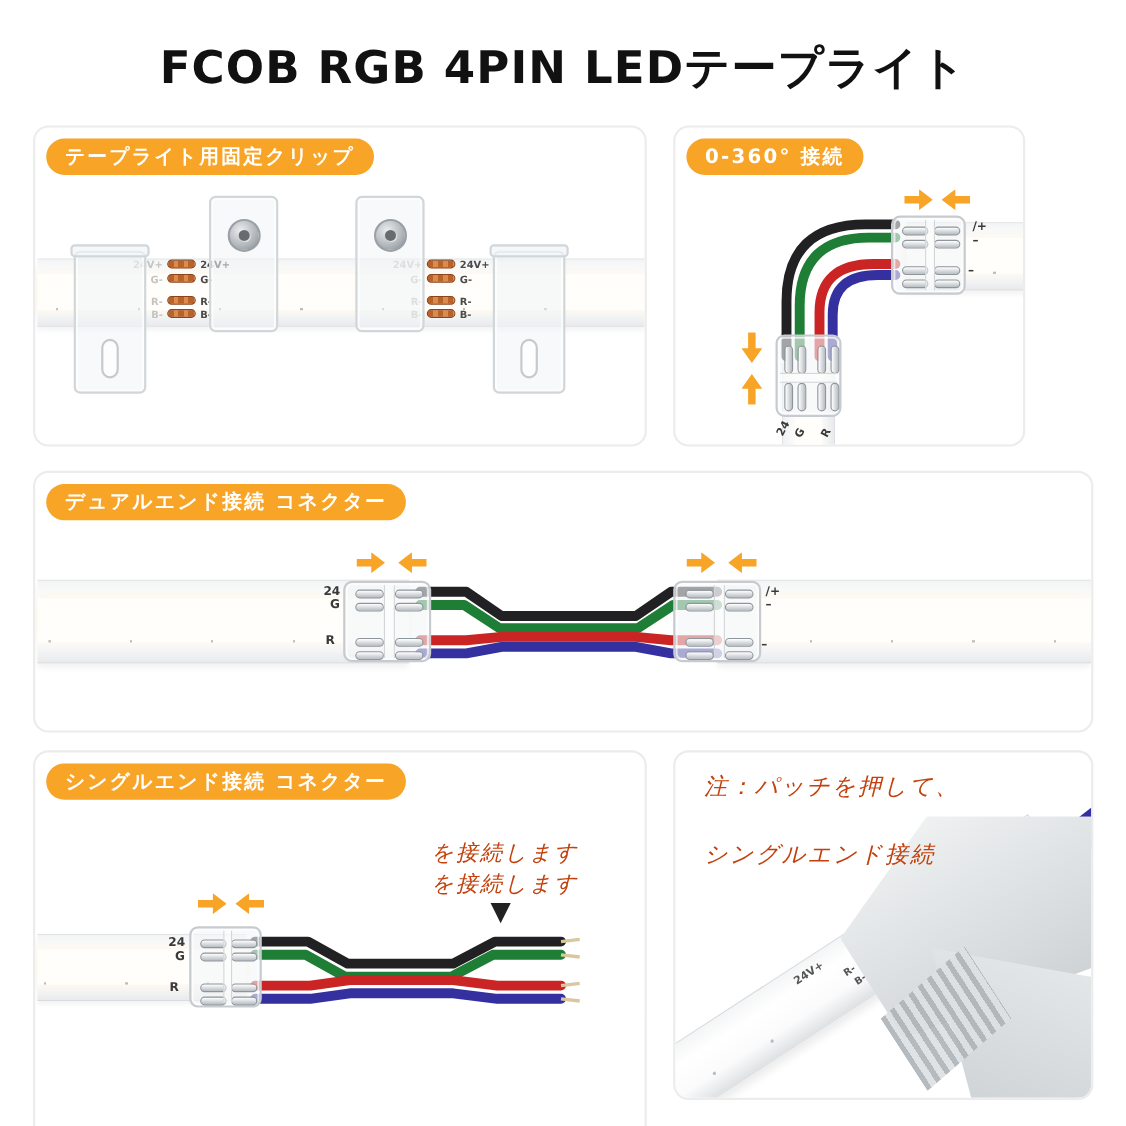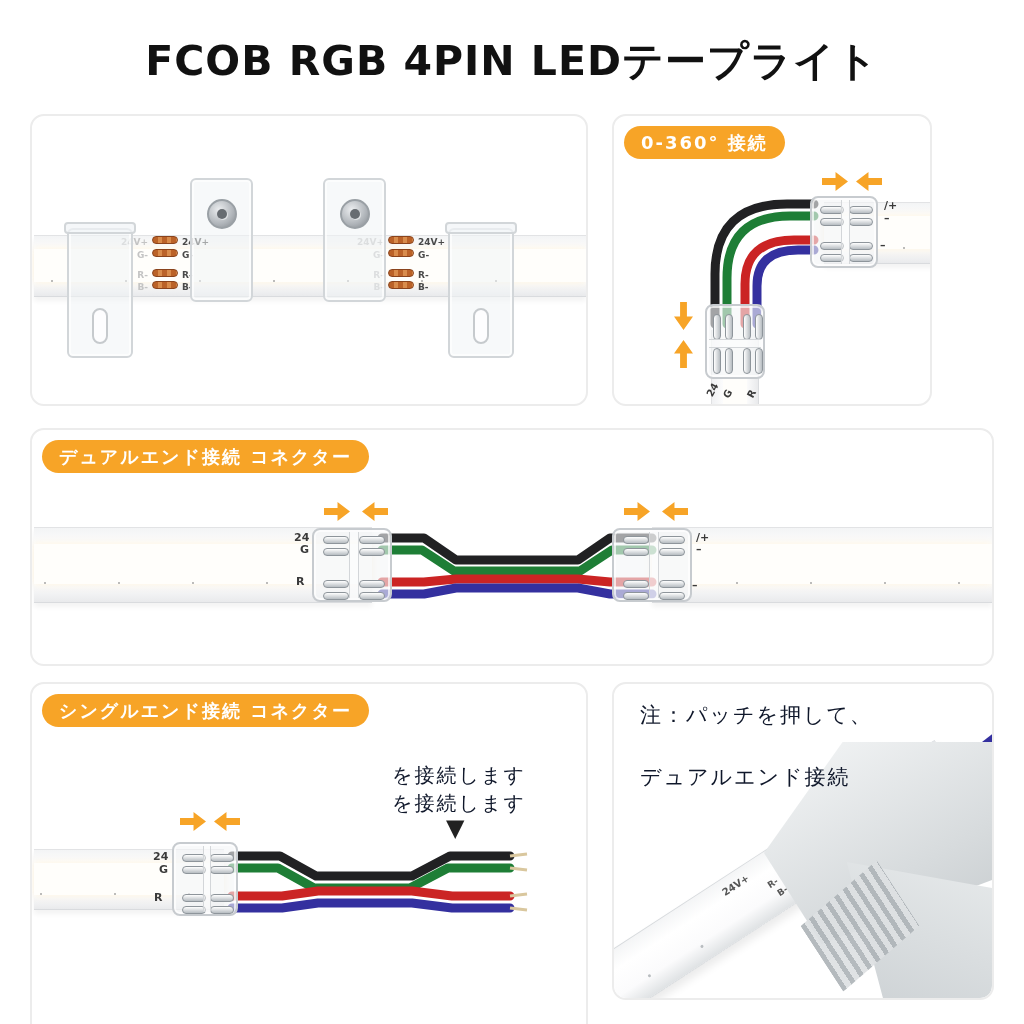--- a/index.html
+++ b/index.html
@@ -55,22 +55,22 @@
        border:1px solid #8a431c;}
   .padlbl{position:absolute;font-size:9px;font-weight:bold;color:#4a4a4a;line-height:10px;white-space:nowrap;}
   .padlbl.faint{color:#c4c4c4;width:40px;text-align:right;}
   .pinlbl{position:absolute;font-size:11px;font-weight:bold;color:#3a3a3a;line-height:12px;white-space:nowrap;}
   
   .arr{position:absolute;background:var(--accent,#F7A427);}
   .arr-r{width:26px;height:19px;clip-path:polygon(0 32%,52% 32%,52% 0,100% 50%,52% 100%,52% 68%,0 68%);}
   .arr-l{width:26px;height:19px;clip-path:polygon(100% 32%,48% 32%,48% 0,0 50%,48% 100%,48% 68%,100% 68%);}
   .arr-d{width:19px;height:28px;clip-path:polygon(32% 0,68% 0,68% 52%,100% 52%,50% 100%,0 52%,32% 52%);}
   .arr-u{width:19px;height:28px;clip-path:polygon(50% 0,100% 48%,68% 48%,68% 100%,32% 100%,32% 48%,0 48%);}
-  .jnote{position:absolute;font-family:"DejaVu Serif","Liberation Serif",serif;color:#0f172a;
-         font-size:21px;line-height:31px;letter-spacing:2px;white-space:pre;}
+  .jnote{position:absolute;font-family:"DejaVu Serif","Liberation Serif",serif;color:#c2410c;
+         font-size:21px;line-height:31px;letter-spacing:2px;white-space:pre;font-style:italic;}
   .tri{position:absolute;font-size:24px;color:#222;line-height:24px;}
   .wires{position:absolute;left:0;top:0;pointer-events:none;}
   
   .scene{position:absolute;left:0;top:0;right:0;bottom:0;overflow:hidden;border-radius:12px;}
   .strip5{position:absolute;left:-40px;top:296px;width:450px;height:62px;
           transform:rotate(-33deg);transform-origin:left center;
           background:linear-gradient(#f4f5f6,#ffffff 30%,#fbfbfc 70%,#dfe2e4);
           border:1px solid #d8dbde;box-sizing:border-box;box-shadow:0 6px 8px rgba(0,0,0,.08);}
   .dot{position:absolute;width:3px;height:3px;border-radius:50%;background:#b9bdc0;}
   .conn5{position:absolute;left:258px;top:-5px;width:58px;height:72px;
@@ -86,20 +86,21 @@
          background:repeating-linear-gradient(90deg,#aeb4b8 0 5px,#dde0e2 5px 11px);
          clip-path:polygon(0 15%,100% 0,100% 85%,0 100%);opacity:.92;}
 </style>
 </head>
 <body>
 
 <div class="page">
   <h1 class="title">FCOB RGB 4PIN LEDテープライト</h1>
 
   <section class="panel p1">
+    <div class="badge">テープライト用固定クリップ</div>
     <div class="strip" style="left:2px;top:119px;width:552px;height:62px;"></div>
 
     <div>
       <span class="padlbl faint" style="left:76px;top:121px;">24V+</span>
       <span class="padlbl faint" style="left:76px;top:134px;">G-</span>
       <span class="padlbl faint" style="left:76px;top:154px;">R-</span>
       <span class="padlbl faint" style="left:76px;top:166px;">B-</span>
       <div class="pad" style="left:120px;top:120px;"></div>
       <div class="pad" style="left:120px;top:133px;"></div>
       <div class="pad" style="left:120px;top:153px;"></div>
@@ -288,15 +289,15 @@
         <line x1="255" y1="150" x2="420" y2="22" stroke-width="7" stroke="#34309F"></line>
         <line x1="260" y1="156" x2="425" y2="28" stroke-width="7" stroke="#CB2424"></line>
         <line x1="264" y1="162" x2="429" y2="34" stroke-width="7" stroke="#1E7E36"></line>
         <line x1="269" y1="168" x2="434" y2="40" stroke-width="7" stroke="#212123"></line>
       </svg>
       <div class="hand-top"></div>
       <div class="hand-bottom"></div>
       <div class="ridges"></div>
     </div>
     <div class="jnote" style="left:26px;top:16px;">注：パッチを押して、</div>
-    <div class="jnote" style="left:26px;top:78px;">デュアルエンド接続</div>
+    <div class="jnote" style="left:26px;top:78px;">シングルエンド接続</div>
   </section>
 </div>
 
 </body></html>

